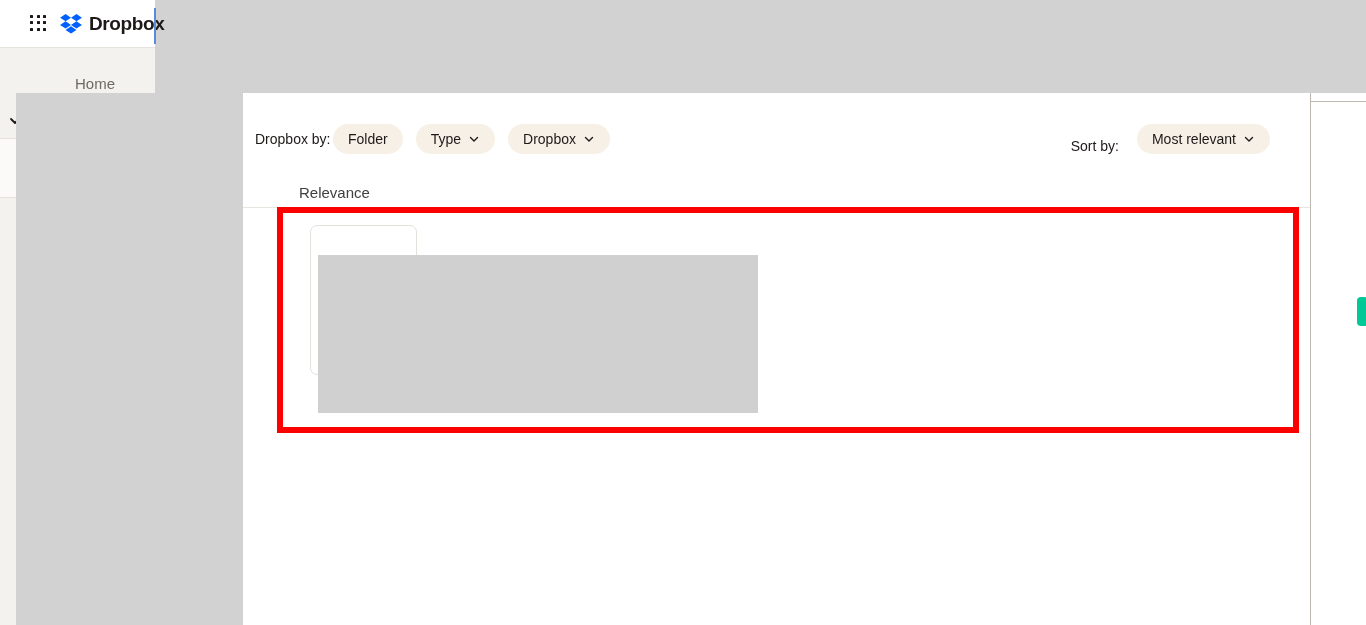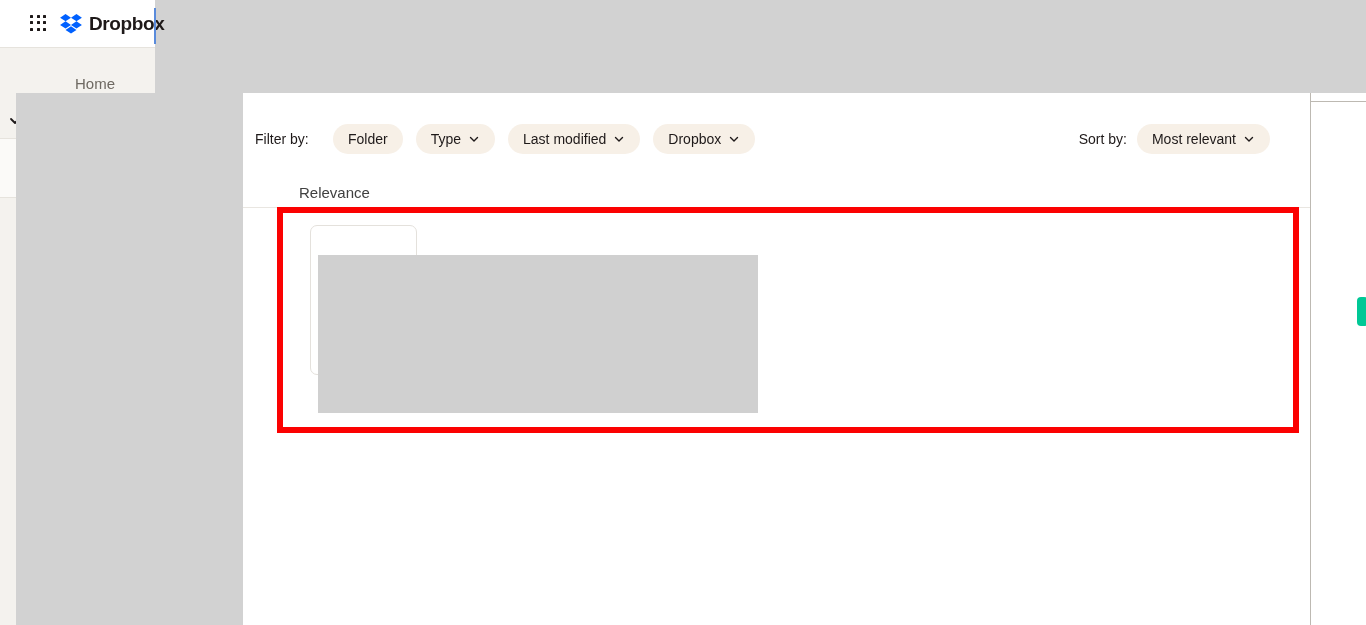--- a/index.html
+++ b/index.html
@@ -209,22 +209,22 @@
   }
   .pill .chev {
     margin-left: 7px;
     display: inline-flex;
   }
   .sortby {
     position: absolute;
     right: 28px;
     top: 0;
     display: flex;
-    align-items: center;
-    gap: 10px;
+    align-items: flex-end;
+    gap: 18px;
   }
   .sortby-label {
     font-size: 14px;
     color: #1e1919;
   }
 
   .section-head {
     position: absolute;
     left: 56px;
     top: 91px;
@@ -316,36 +316,28 @@
     <path d="M3 5l4 4 4-4" stroke="#1e1919" stroke-width="1.8" fill="none" stroke-linecap="round" stroke-linejoin="round"></path>
   </svg>
 </div>
 <div class="sidebar-subcard"></div>
 
 <div class="occluder-left"></div>
 
 <div class="content-panel">
 
   <div class="filter-row">
-    <div class="filter-label">Filter by:</div>
+    <div class="filter-label">Dropbox by:</div>
 
     <div class="pills">
       <div class="pill">
         <span>Folder</span>
       </div>
       <div class="pill">
         <span>Type</span>
-        <span class="chev">
-          <svg width="12" height="12" viewBox="0 0 12 12" aria-hidden="true">
-              <path d="M2.5 4.5L6 8l3.5-3.5" stroke="#1e1919" stroke-width="1.4" fill="none" stroke-linecap="round" stroke-linejoin="round"></path>
-            </svg>
-        </span>
-      </div>
-      <div class="pill">
-        <span>Last modified</span>
         <span class="chev">
           <svg width="12" height="12" viewBox="0 0 12 12" aria-hidden="true">
               <path d="M2.5 4.5L6 8l3.5-3.5" stroke="#1e1919" stroke-width="1.4" fill="none" stroke-linecap="round" stroke-linejoin="round"></path>
             </svg>
         </span>
       </div>
       <div class="pill">
         <span>Dropbox</span>
         <span class="chev">
           <svg width="12" height="12" viewBox="0 0 12 12" aria-hidden="true">

